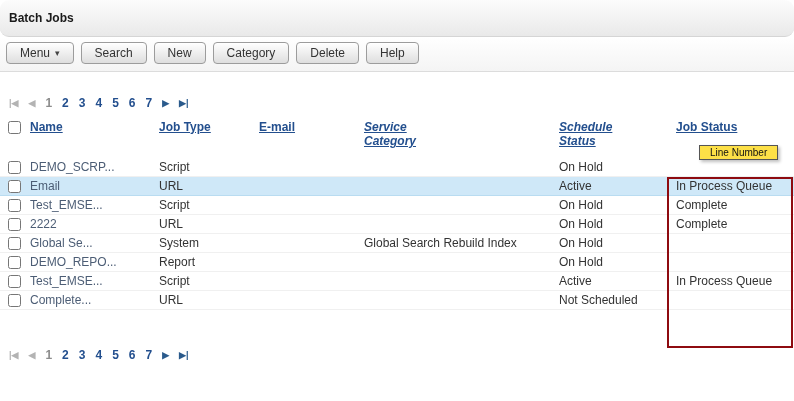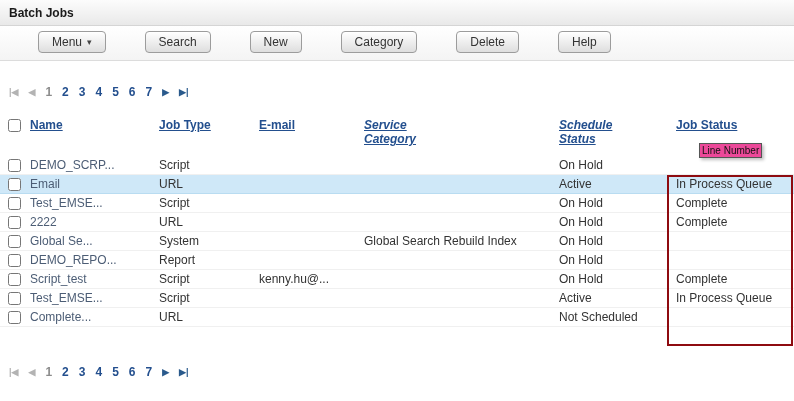--- a/index.html
+++ b/index.html
@@ -4,55 +4,54 @@
 <style>
   * { box-sizing: border-box; }
   html,body { margin:0; padding:0; }
   body {
     width:794px; height:401px; position:relative; overflow:hidden;
     background:#ffffff; color:#222;
     font-family:"Liberation Sans", sans-serif; font-size:12px;
   }
   
   .titlebar {
-    height:26px; display:flex; align-items:center; padding:8px 9px;
+    height:37px; display:flex; align-items:center; padding:8px 9px;
     background:linear-gradient(#fcfcfc,#e9e9e9);
     border-bottom:1px solid #d5d5d5;
-    font-weight:bold; color:#1a1a1a; font-size:12px;
+    font-weight:bold; color:#1a1a1a; font-size:12px;border-radius:9px;
   }
   
   .toolbar {
     display:flex; gap:7px; padding:5px 6px 7px 6px;
     background:linear-gradient(#ffffff,#f4f4f4);
     border-bottom:1px solid #dcdcdc;
   }
   .btn {
     display:inline-flex; align-items:center; gap:5px;
     height:22px; padding:0 13px;
     background:linear-gradient(#ffffff,#dedede);
     border:1px solid #9c9c9c; border-radius:4px;
     font-family:inherit; font-size:12px; color:#333; cursor:pointer;
     box-shadow:inset 0 1px 0 rgba(255,255,255,.7);
-    margin-left:32px;
   }
   .caret { font-size:9px; color:#444; line-height:1; }
   
   .pager {
     display:flex; align-items:center; gap:10px;
     height:18px; padding:0 9px; font-weight:bold; font-size:12px;
   }
   .pager-top { margin-top:22px; }
   .pager-bottom { margin-top:36px; }
   .nav { font-size:9px; }
   .nav.disabled { color:#b3b3b3; }
   .nav.enabled { color:#2a5a8c; cursor:pointer; }
   .page { color:var(--link,#234f8e); cursor:pointer; }
   .page.current { color:#8c8c8c; cursor:default; }
   
-  .table-wrap { position:relative; margin-top:15px; }
+  .table-wrap { position:relative; margin-top:6px; }
   table { width:100%; border-collapse:separate; border-spacing:0; table-layout:fixed; }
   thead th {
     text-align:left; vertical-align:top; padding:2px 4px;
     height:40px; font-weight:bold; font-size:12px; white-space:normal;
   }
   thead a { color:var(--link,#234f8e); text-decoration:underline; cursor:pointer; }
   .hdr-narrow { display:inline-block; max-width:62px;font-style:italic; }
   tbody td {
     height:19px; padding:0 4px; line-height:18px;
     white-space:nowrap; overflow:hidden; color:#333;
@@ -63,21 +62,21 @@
   input[type=checkbox] { width:13px; height:13px; margin:0; vertical-align:middle; }
   .col-check { padding-left:8px; }
   
   .job-status-box {
     position:absolute; left:667px; top:59px; width:126px; height:171px;
     border:2px solid var(--annot,#8e0b10); pointer-events:none;
   }
   
   .tooltip {
     position:absolute; left:699px; top:27px;
-    background:#ec4899; border:1px solid #555; padding:1px 2px;
+    background:#fde047; border:1px solid #555; padding:1px 10px;
     font-size:10px; color:#111; white-space:nowrap;
     box-shadow:2px 2px 3px rgba(0,0,0,.25); z-index:5;
   }
 </style>
 </head>
 <body style="--link: #234f8e; --selrow: #cfe8f8; --annot: #8e0b10;">
 
 <div class="titlebar">Batch Jobs</div>
 
 <div class="toolbar">
@@ -178,29 +177,20 @@
           <td class="col-check"><input type="checkbox" style=""></td>
           <td><a class="record-link">DEMO_REPO...</a></td>
           <td>Report</td>
           <td></td>
           <td></td>
           <td>On Hold</td>
           <td></td>
         </tr>
         <tr>
           <td class="col-check"><input type="checkbox" style=""></td>
-          <td><a class="record-link">Script_test</a></td>
-          <td>Script</td>
-          <td>kenny.hu@...</td>
-          <td></td>
-          <td>On Hold</td>
-          <td>Complete</td>
-        </tr>
-        <tr>
-          <td class="col-check"><input type="checkbox" style=""></td>
           <td><a class="record-link">Test_EMSE...</a></td>
           <td>Script</td>
           <td></td>
           <td></td>
           <td>Active</td>
           <td>In Process Queue</td>
         </tr>
         <tr>
           <td class="col-check"><input type="checkbox" style=""></td>
           <td><a class="record-link">Complete...</a></td>

